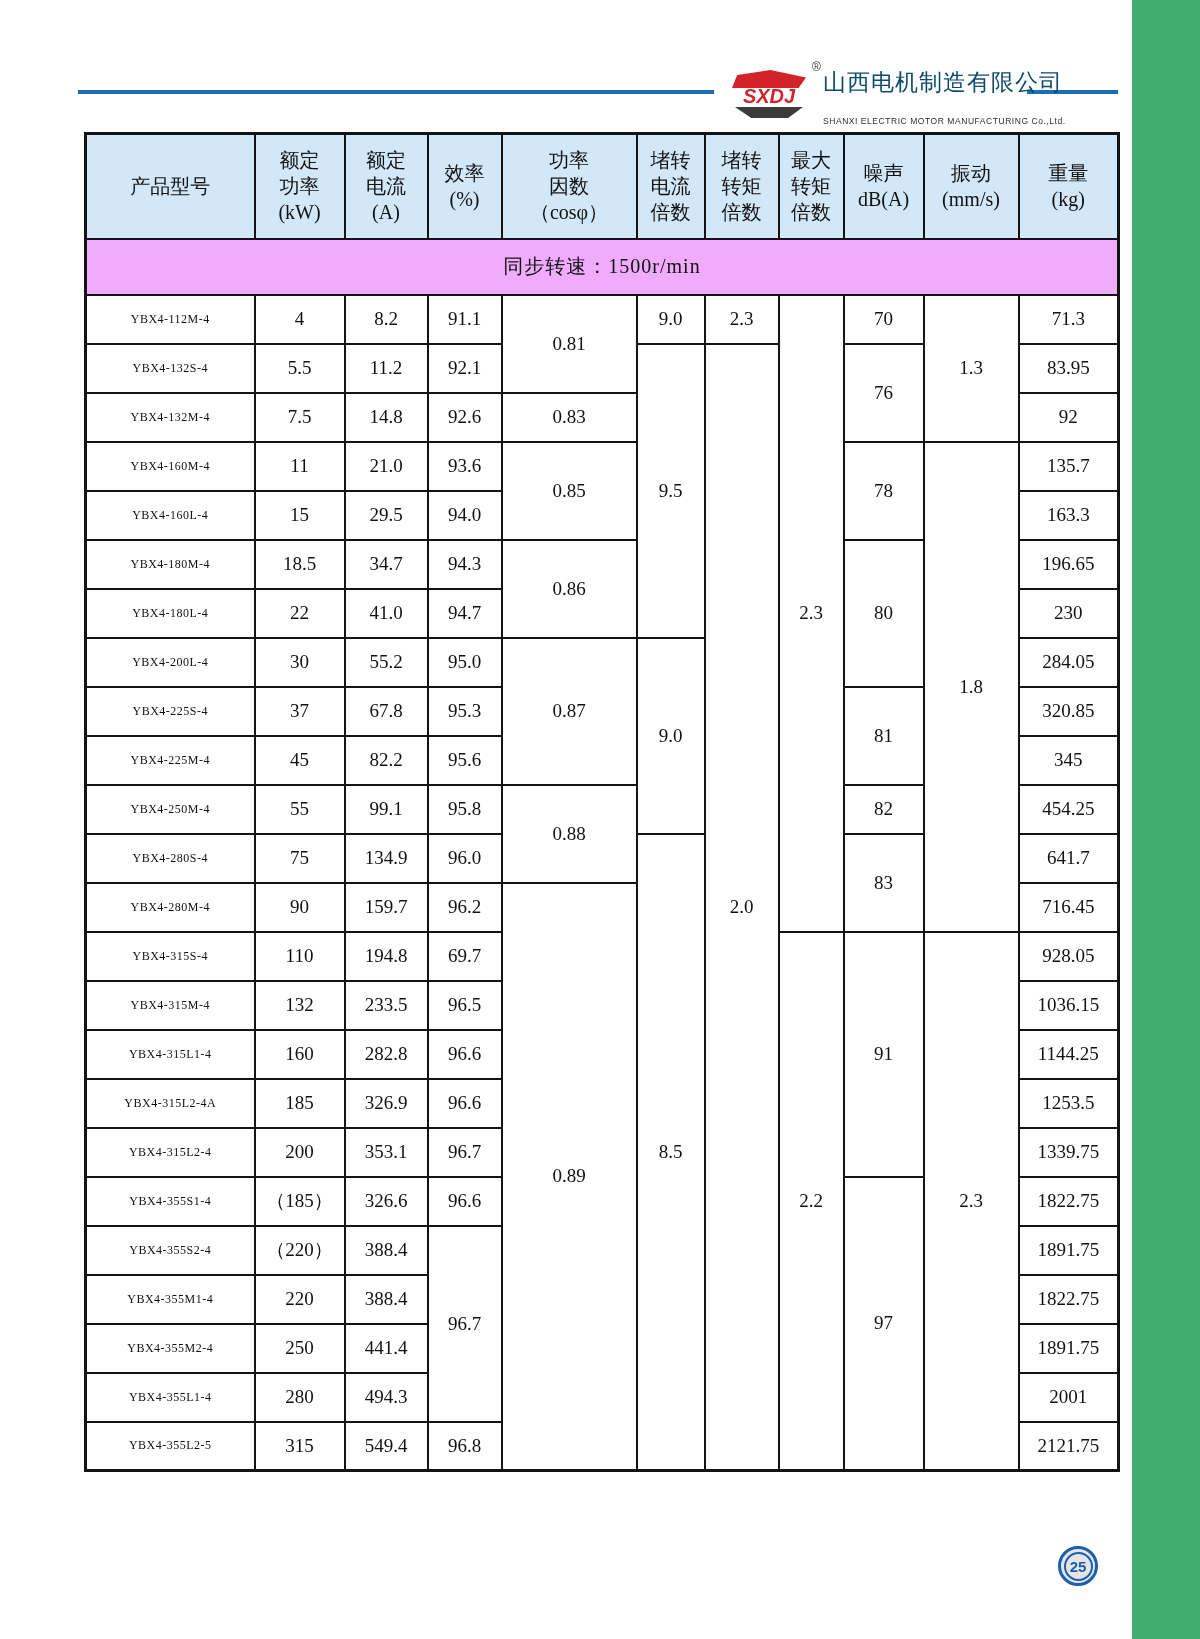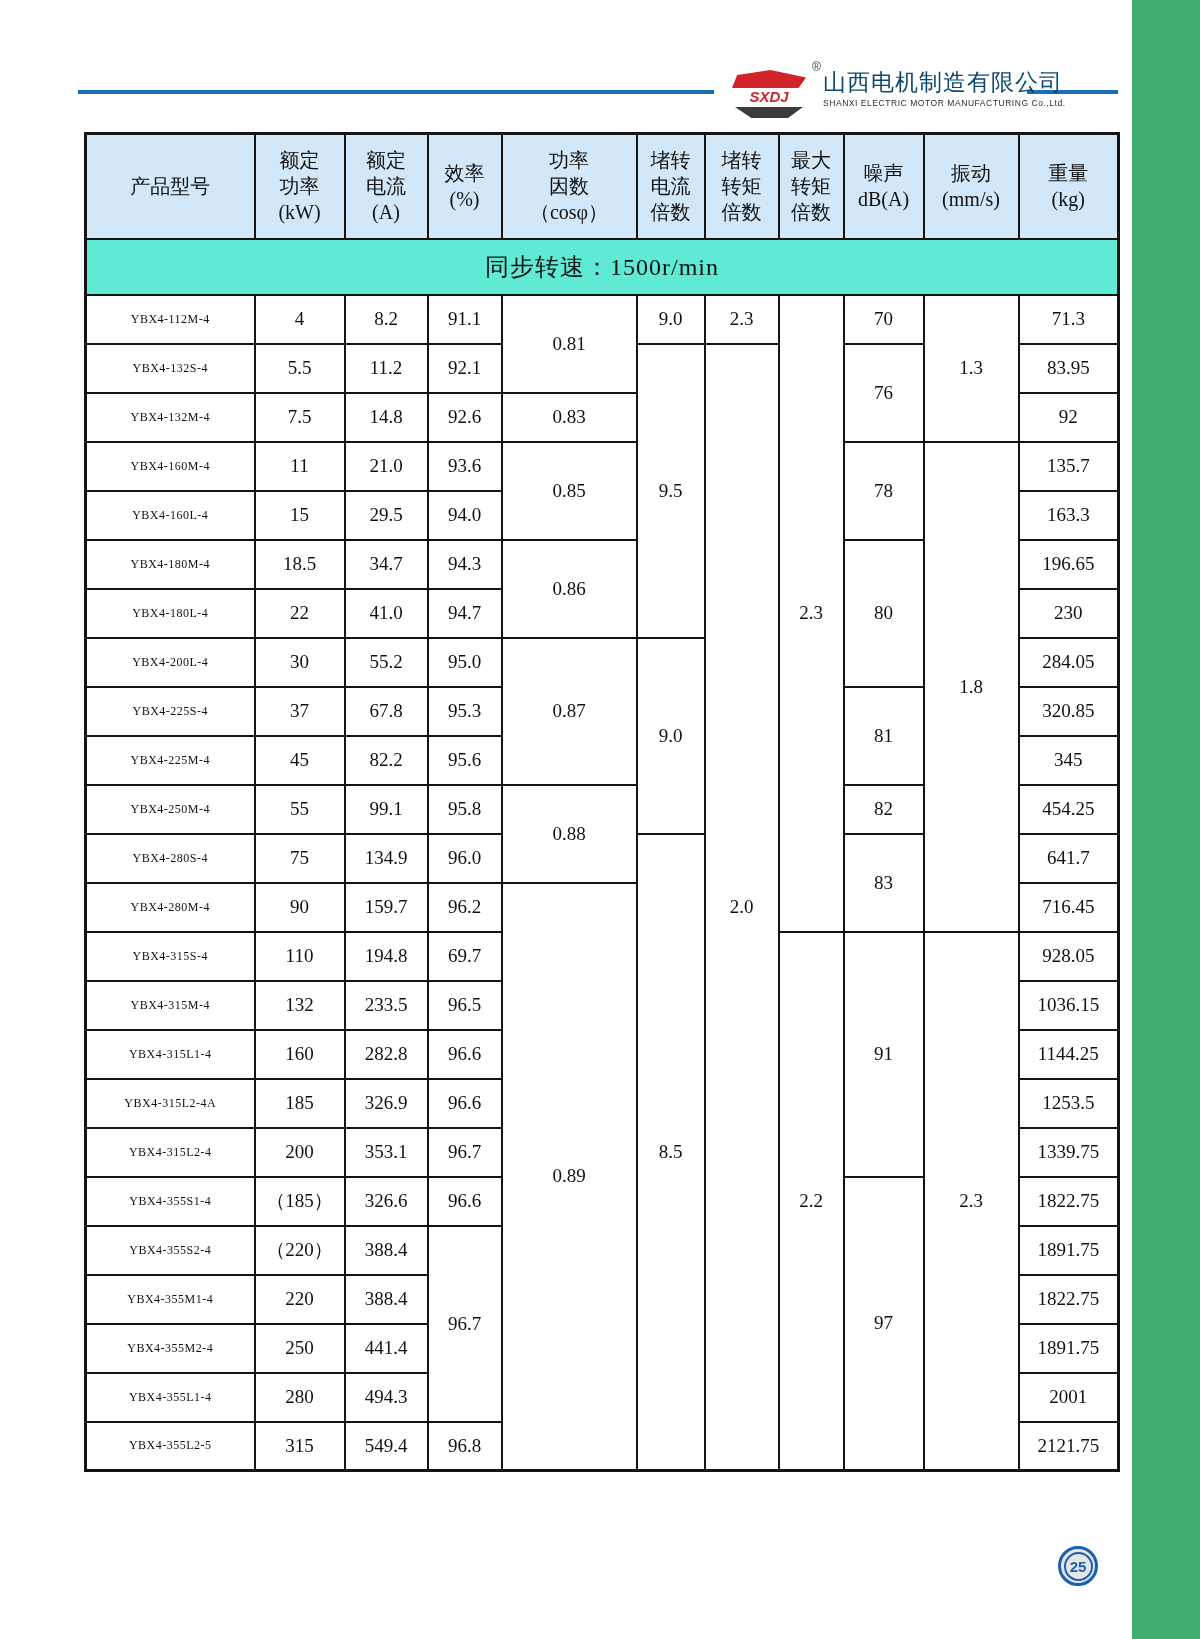--- a/index.html
+++ b/index.html
@@ -22,44 +22,44 @@
   
   .rule{position:absolute;top:90px;height:4px;background:var(--rule-blue);}
   .rule-left{left:78px;width:636px;}
   .rule-right{left:1027px;width:91px;}
   
   .logo{position:absolute;left:728px;top:58px;width:95px;height:62px;}
   .logo-roof{position:absolute;left:4px;top:12px;width:74px;height:18px;background:var(--logo-red);
     clip-path:polygon(0 100%,7% 28%,52% 0,100% 42%,90% 100%);}
   .logo-sxdj{position:absolute;left:0;top:28px;width:82px;text-align:center;
     font-family:"Liberation Sans","DejaVu Sans",sans-serif;font-weight:bold;font-style:italic;
-    font-size:15px;line-height:21px;color:var(--logo-red);}
+    font-size:20px;line-height:21px;color:var(--logo-red);}
   .logo-base{position:absolute;left:7px;top:49px;width:68px;height:11px;background:var(--logo-dark);
     clip-path:polygon(0 0,100% 0,78% 100%,24% 100%);}
   .logo-reg{position:absolute;left:84px;top:2px;font-size:12px;color:var(--logo-dark);
     font-family:"Liberation Sans","DejaVu Sans",sans-serif;}
   .company{position:absolute;left:823px;top:68px;width:230px;}
   .company-cn{font-family:"Liberation Sans","DejaVu Sans",sans-serif;font-size:23px;line-height:28px;
     color:#0c4a6e;letter-spacing:1px;white-space:nowrap;}
-  .company-en{margin-top:2px;font-family:"Liberation Sans","DejaVu Sans",sans-serif;font-size:8.5px;
+  .company-en{margin-top:20px;font-family:"Liberation Sans","DejaVu Sans",sans-serif;font-size:8.5px;
     color:#2e2e2e;letter-spacing:0.55px;white-space:nowrap;}
   
   .spec-table{
     position:absolute;left:84px;top:132px;width:1033px;
     border-collapse:collapse;table-layout:fixed;
     border:3px solid var(--border-black);
   }
   .spec-table th,.spec-table td{
     border:2px solid var(--border-black);
     text-align:center;vertical-align:middle;padding:0;overflow:hidden;
   }
   .spec-table thead tr{height:105px;}
   .spec-table thead th{background:var(--header-bg);font-weight:normal;font-size:20px;line-height:1.32;}
   .spec-table tr.sync-row{height:56px;}
-  .spec-table tr.sync-row td{font-size:24px;background:#5eead4;letter-spacing:1px;}
+  .spec-table tr.sync-row td{font-size:20px;background:#f0abfc;letter-spacing:1px;}
   .spec-table tbody tr.data-row{height:49px;}
   .spec-table tbody td{font-size:19px;background:#ffffff;}
   .spec-table td.model-cell{font-size:12px;letter-spacing:0.5px;}
   
   .page-badge{position:absolute;left:1058px;top:1546px;width:40px;height:40px;box-sizing:border-box;
     border:3px solid var(--badge-blue);border-radius:50%;
     display:flex;align-items:center;justify-content:center;background:#e5e5e5;}
   .page-badge-inner{width:29px;height:29px;box-sizing:border-box;border:2px solid var(--badge-blue);
     border-radius:50%;display:flex;align-items:center;justify-content:center;
     font-family:"Liberation Sans","DejaVu Sans",sans-serif;font-weight:bold;font-size:15px;

